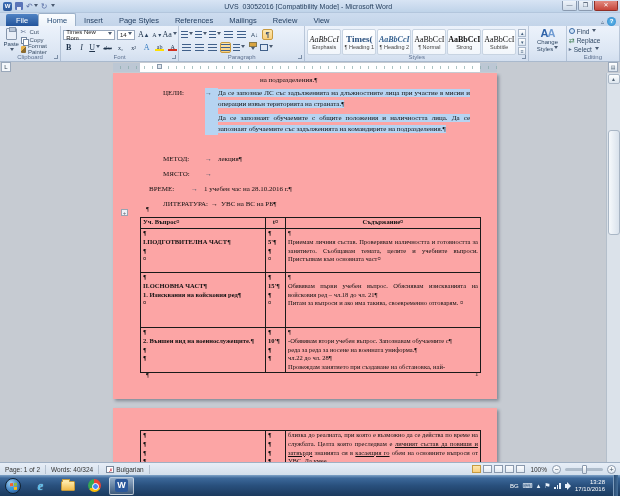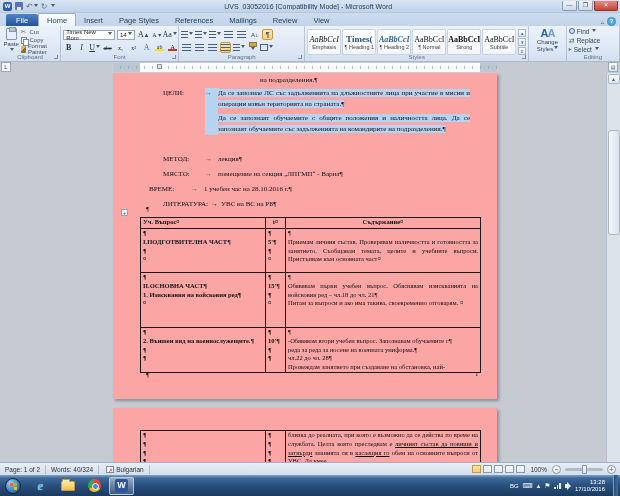--- a/index.html
+++ b/index.html
@@ -426,21 +426,20 @@
     </div>
 
     <div class="frow dtext" style="left:50px; top:81px">
       <span class="flabel">МЕТОД:</span>
       <span class="farrow">→</span>
       <span>лекция¶</span>
     </div>
     <div class="frow dtext" style="left:50px; top:96px">
       <span class="flabel">МЯСТО:</span>
       <span class="farrow">→</span>
-      <span>помещение на секция „ЛПГМП“ - Варна¶</span>
     </div>
     <div class="frow dtext" style="left:36px; top:111px">
       <span class="flabel">ВРЕМЕ:</span>
       <span class="farrow">→</span>
       <span>1 учебен час на 28.10.2016 г.¶</span>
     </div>
     <div class="frow dtext" style="left:50px; top:126px">
       <span>ЛИТЕРАТУРА:</span>
       <span style="padding:0 3px">→</span>
       <span>УВС на ВС на РБ¶</span>

